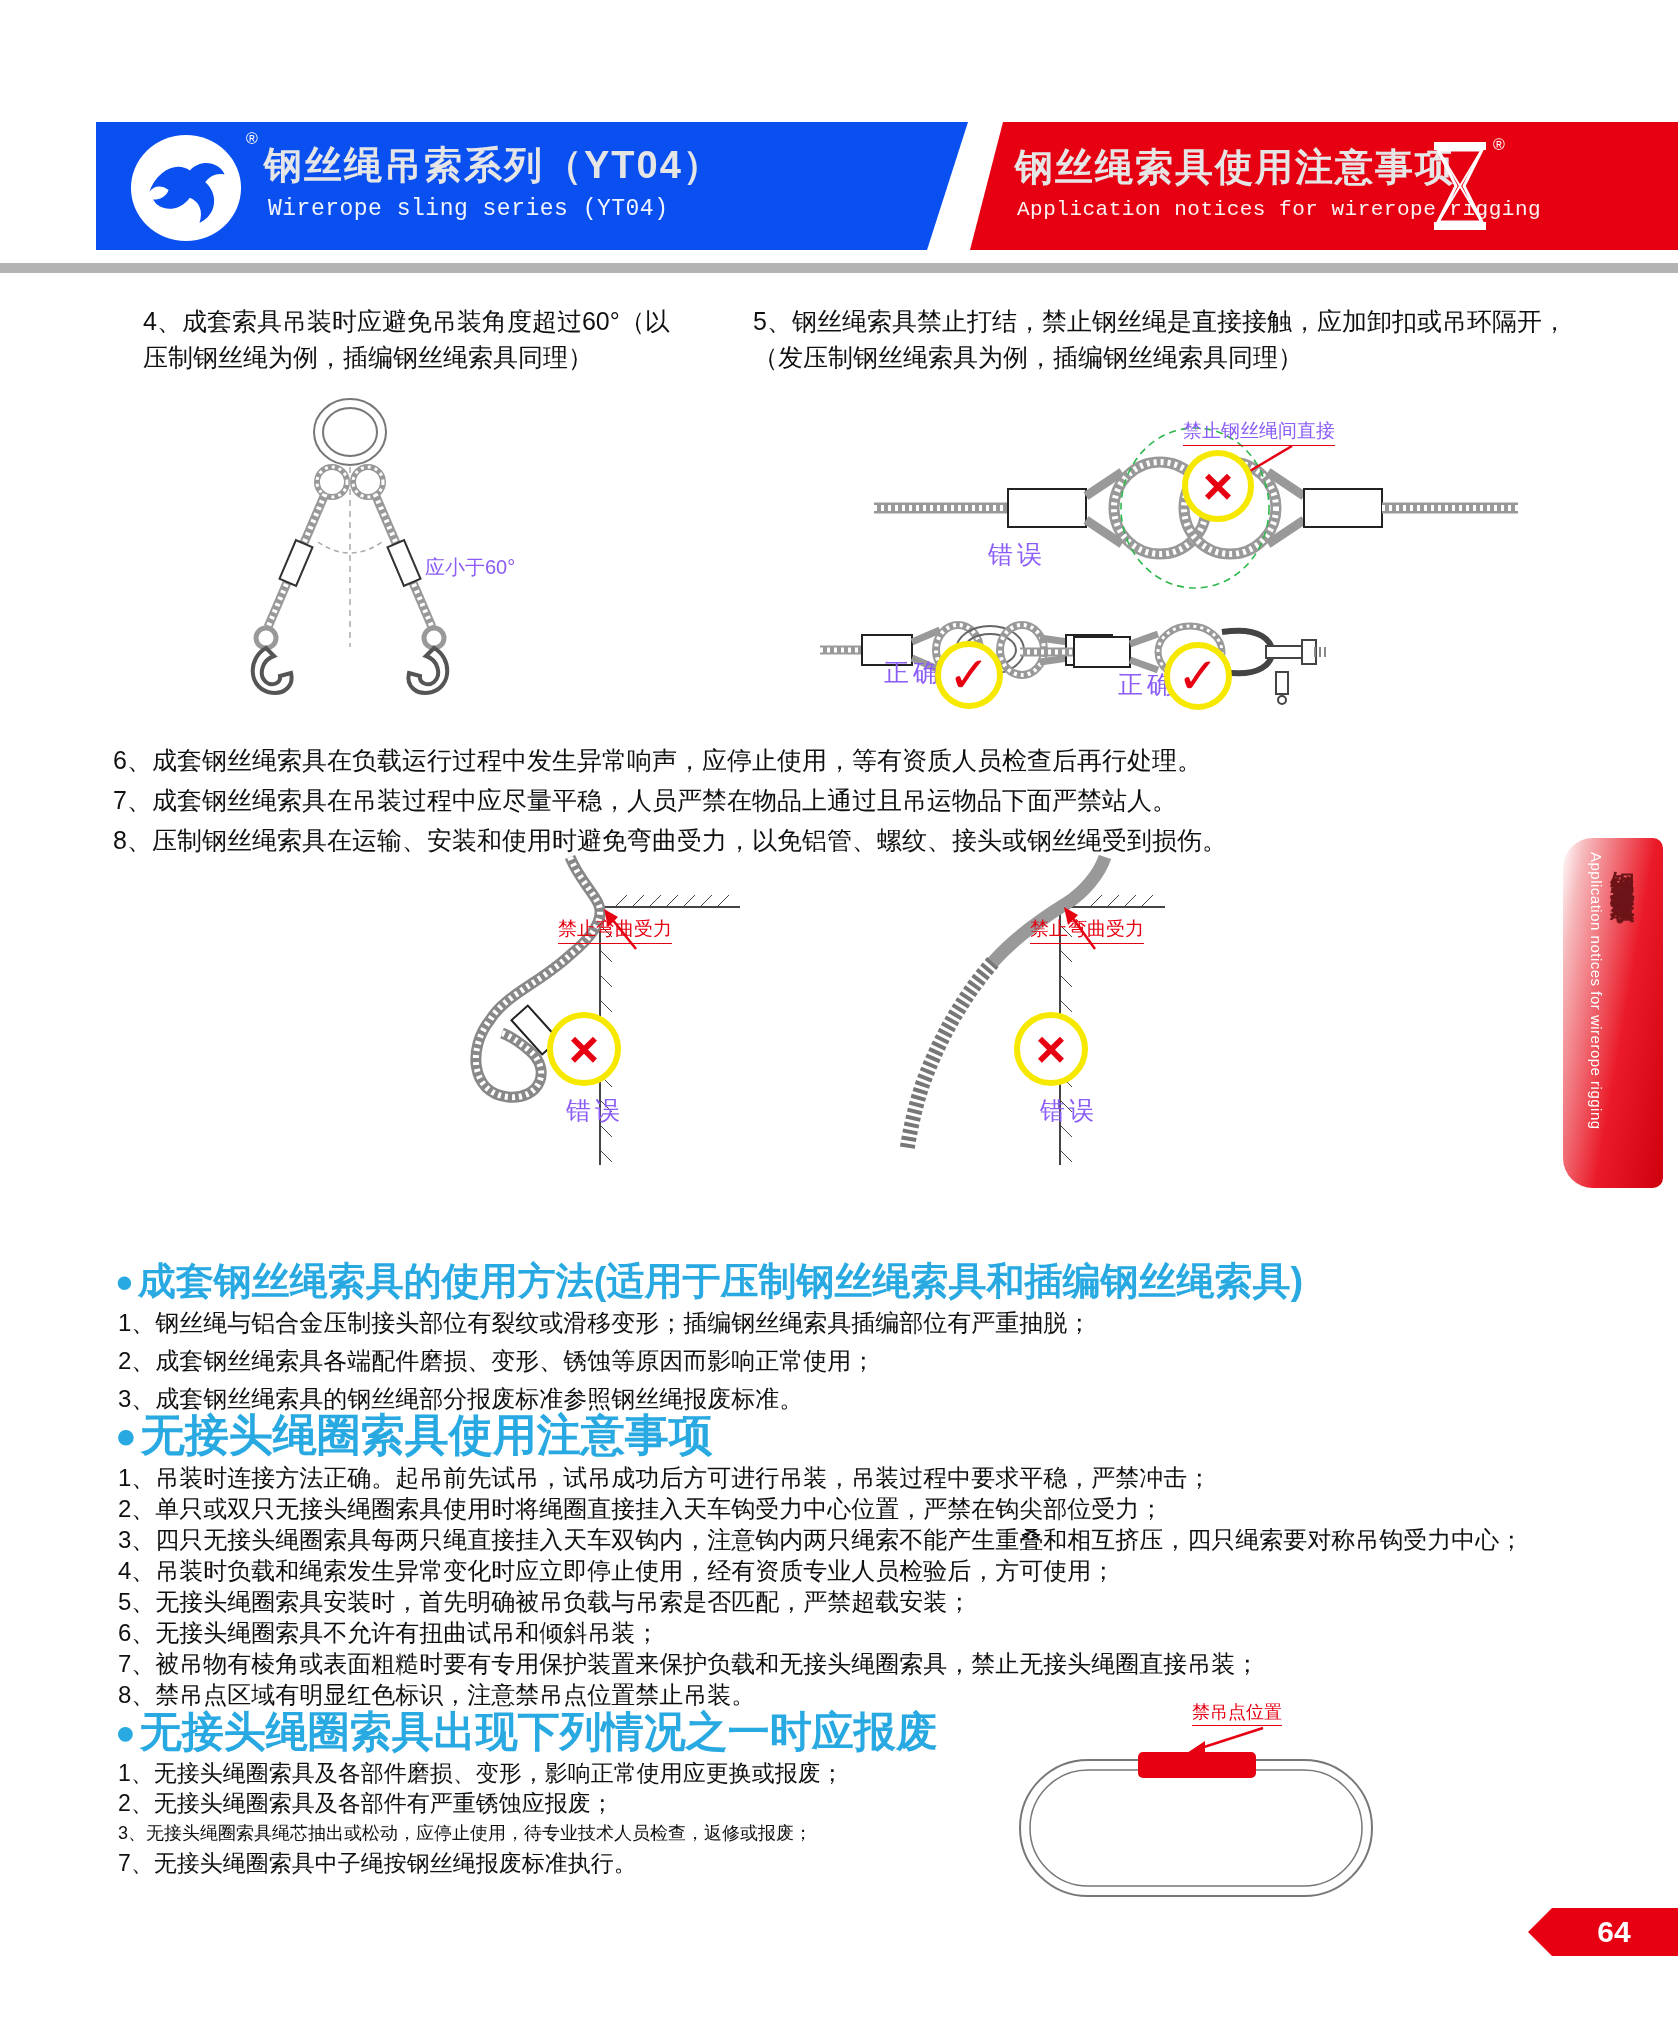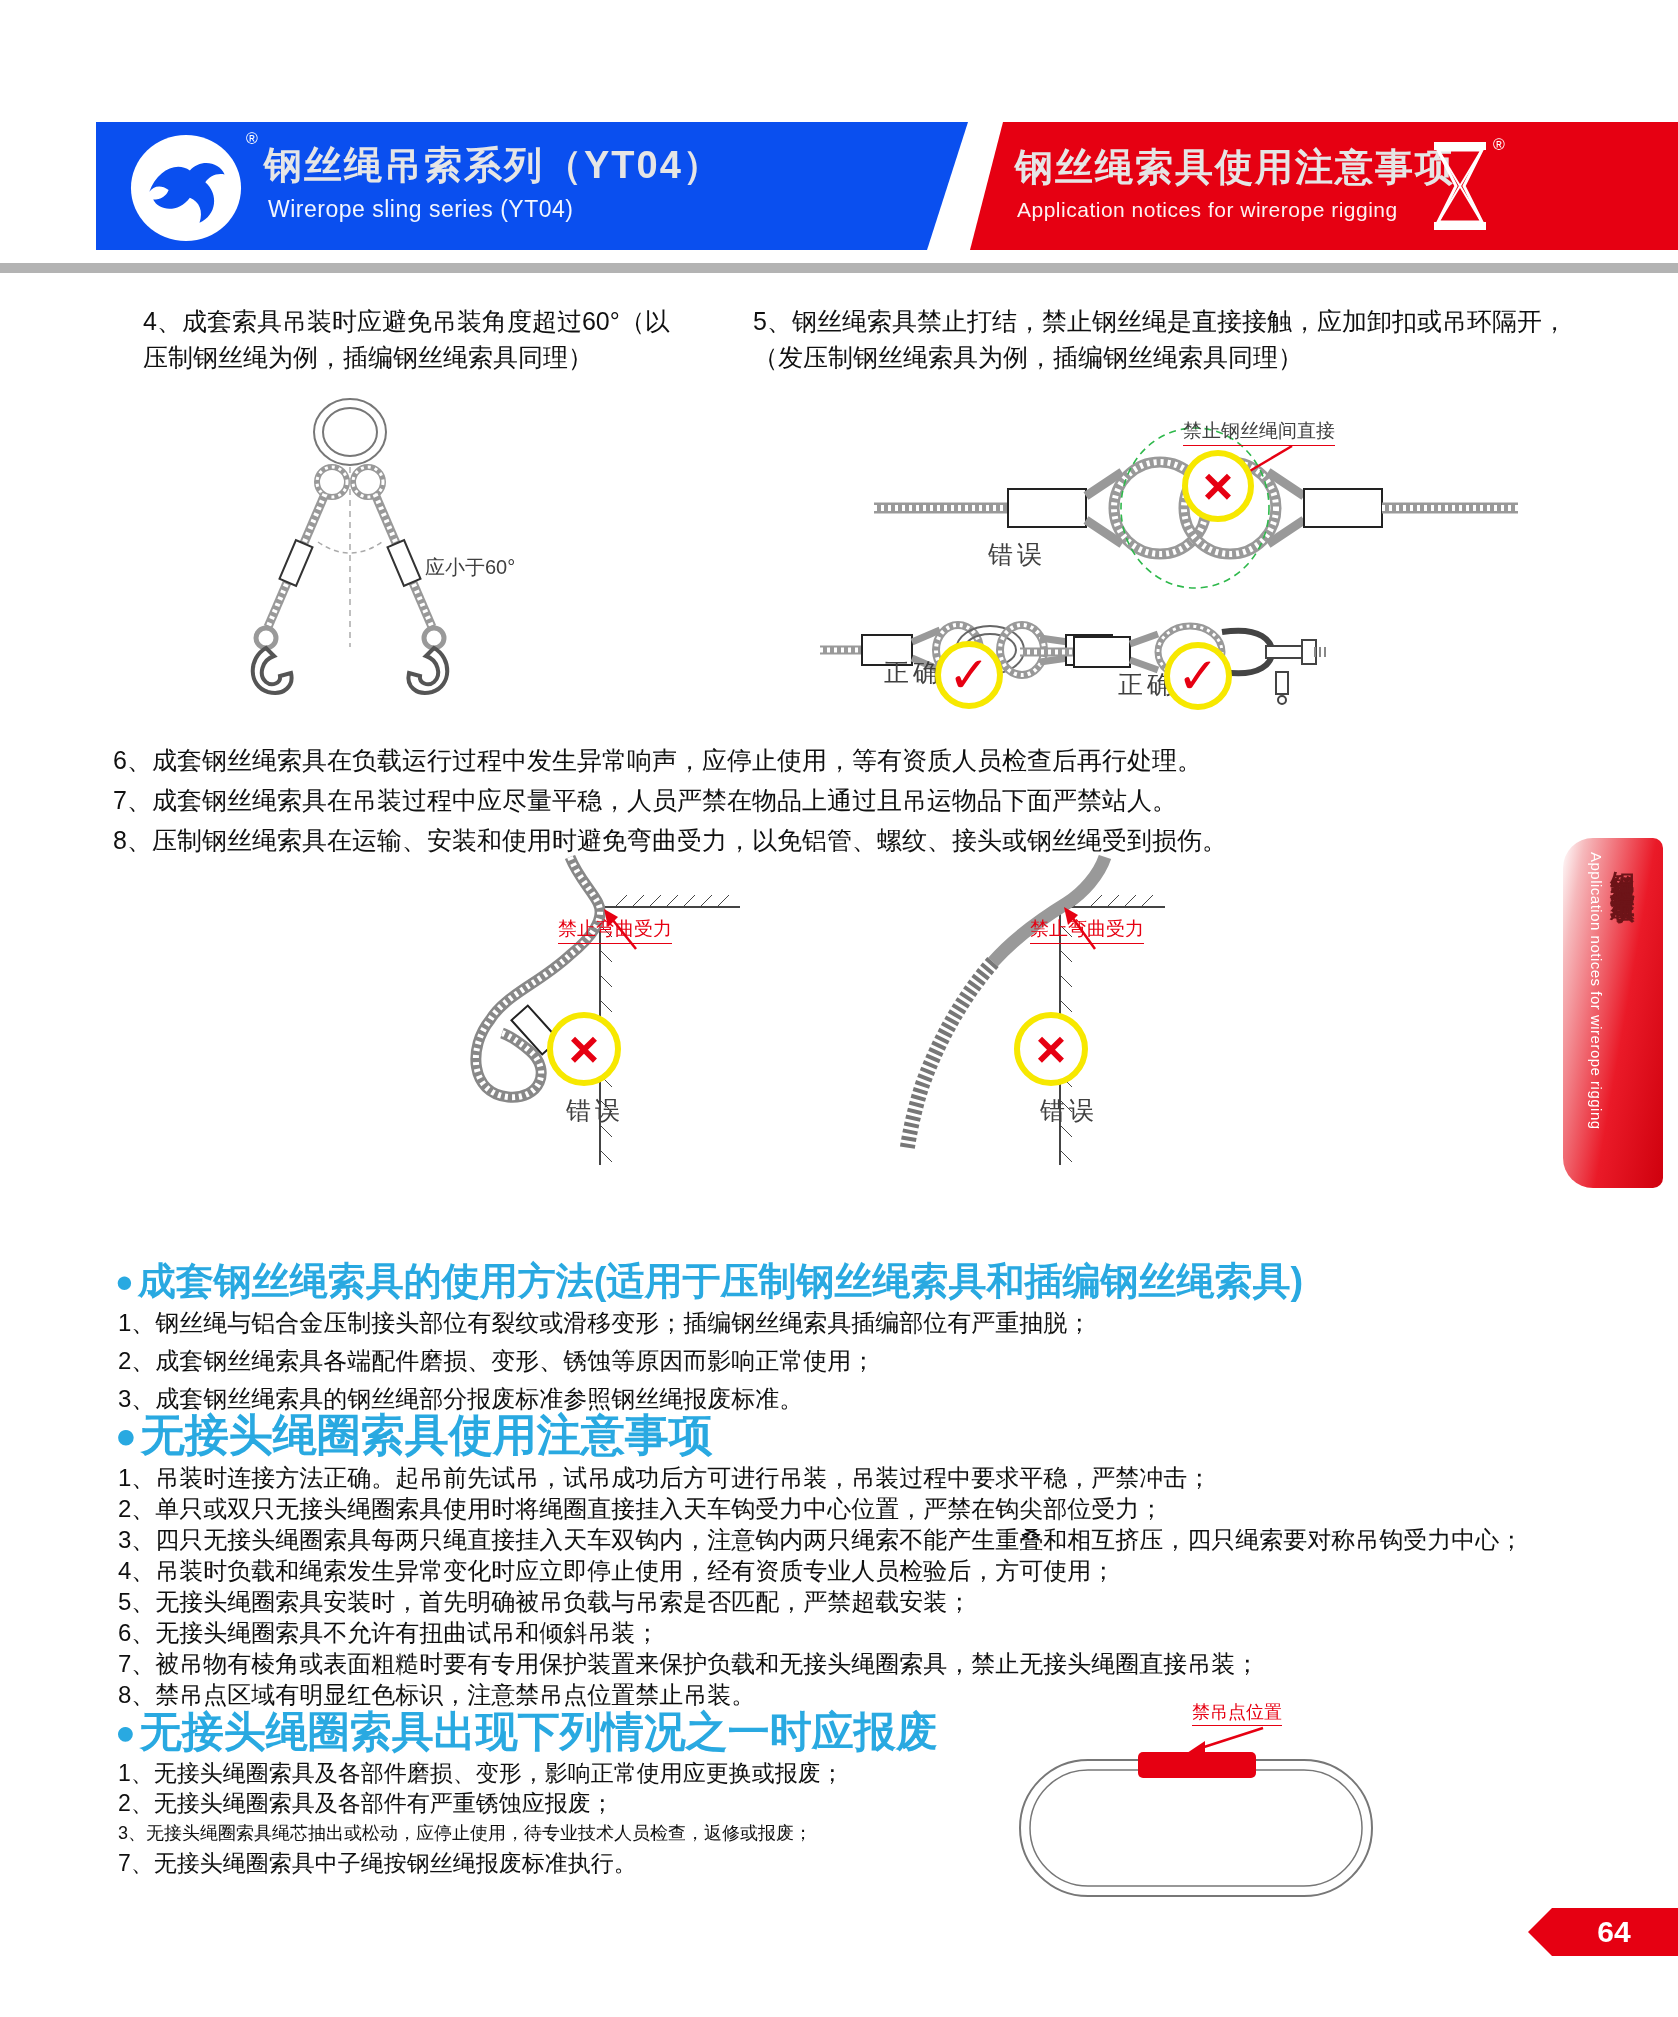--- a/index.html
+++ b/index.html
@@ -6,31 +6,31 @@
   .page{position:relative;width:1678px;height:2017px;background:#fff;margin:0 auto;
         font-family:"Liberation Sans","DejaVu Sans",sans-serif;color:#111;overflow:hidden;}
   .ab{position:absolute;}
   
   .band{position:absolute;top:122px;height:128px;}
   .band-blue{left:96px;width:880px;background:#0a4fef;
              clip-path:polygon(0 0,872px 0,831px 100%,0 100%);}
   .band-red{left:925px;width:753px;background:#e60012;
             clip-path:polygon(78px 0,100% 0,100% 100%,45px 100%);}
   .band-title{position:absolute;color:#e5e5e5;font-weight:bold;font-size:38px;white-space:nowrap;letter-spacing:2px;}
-  .band-sub{position:absolute;color:rgba(255,255,255,.95);font-size:21px;white-space:nowrap;letter-spacing:.5px;}
+  .band-sub{position:absolute;color:rgba(255,255,255,.95);font-size:21px;white-space:nowrap;letter-spacing:.5px;font-family:Liberation Mono, monospace;}
   .reg{position:absolute;color:#fff;font-size:16px;}
   .gray-bar{position:absolute;left:0;top:263px;width:1678px;height:10px;background:#b3b3b3;}
   
   .cn{font-size:25px;line-height:36px;white-space:nowrap;color:#101010;}
   .cn8{font-size:25px;line-height:40px;white-space:nowrap;color:#101010;}
   .li{font-size:24px;white-space:nowrap;color:#101010;}
   .sec-h{position:absolute;color:#29a9e1;font-weight:bold;white-space:nowrap;}
   .sec-h .bullet{font-size:.82em;vertical-align:2px;margin-right:4px;}
   
-  .lbl-blue{position:absolute;color:#404040;white-space:nowrap;}
+  .lbl-blue{position:absolute;color:#8b5cf6;white-space:nowrap;}
   .lbl-red{position:absolute;color:#e60012;white-space:nowrap;border-bottom:1.5px solid #e60012;padding-bottom:1px;text-align:right;}
   .lbl-underline{border-bottom:1.5px solid #e60012;padding-bottom:1px;}
   
   .mark{position:absolute;border-radius:50%;background:#fff;border:6px solid #f7e800;
         display:flex;align-items:center;justify-content:center;font-weight:bold;color:#e60012;}
   .mark-x{font-size:52px;}
   .mark-c{font-size:50px;}
   
   .side-tab{position:absolute;left:1563px;top:838px;width:100px;height:350px;
             border-radius:30px 10px 10px 30px;

